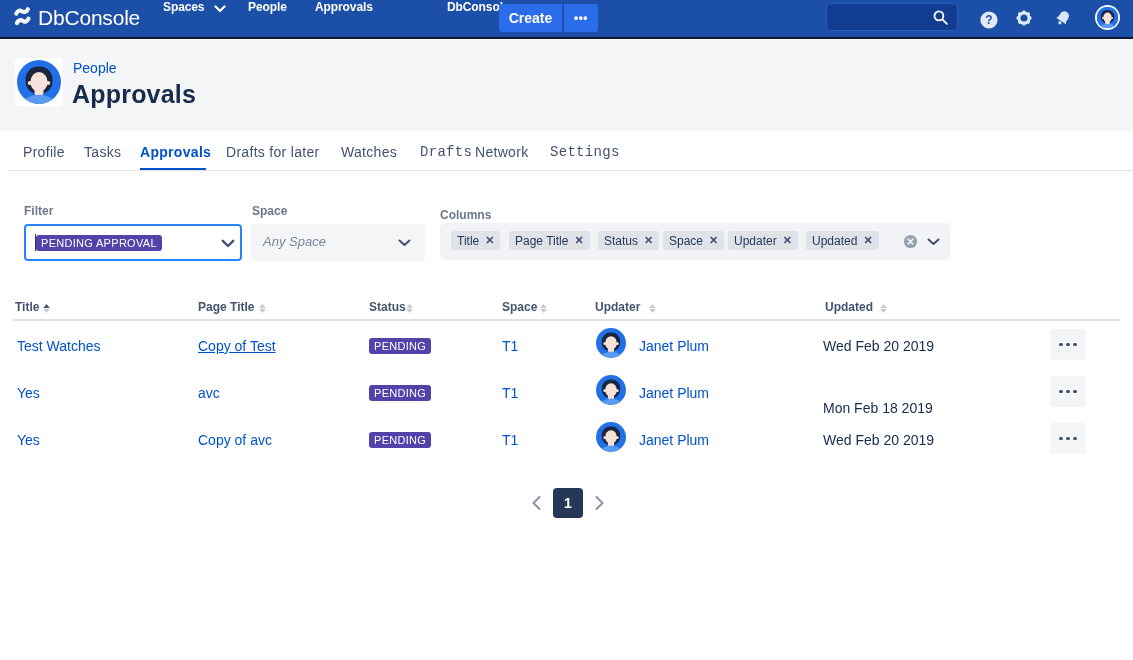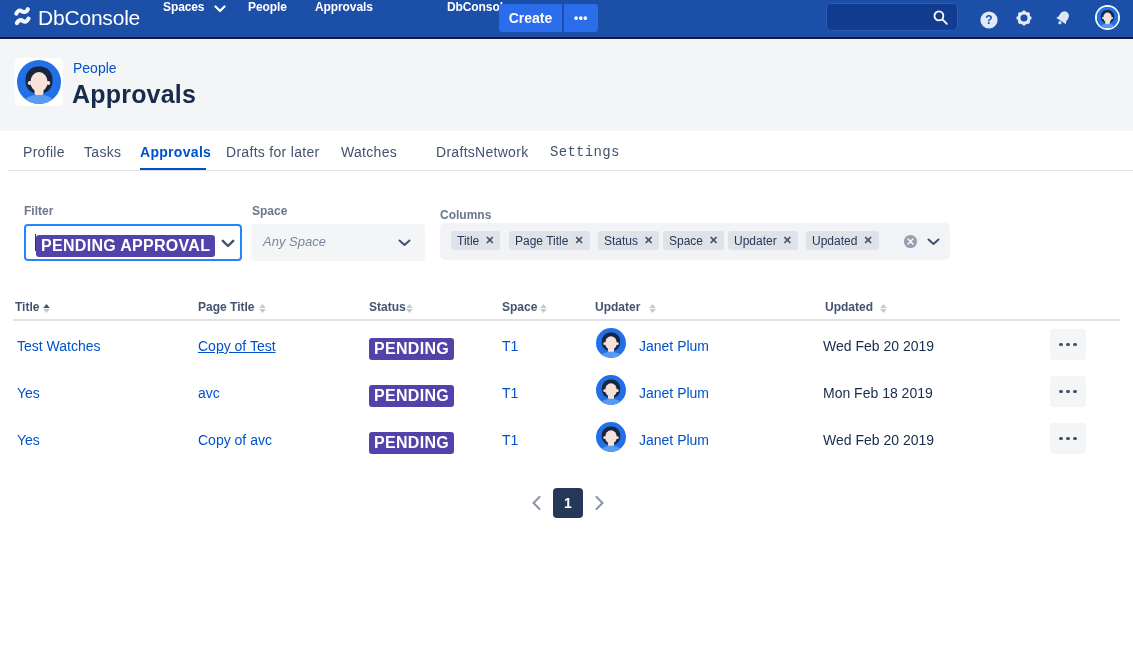--- a/index.html
+++ b/index.html
@@ -60,21 +60,21 @@
 .tab.active { color:#0052cc; font-weight:600; }
 .tab-underline { position:absolute; top:37px; height:2px; background:#0052cc; }
 
 
 .label { position:absolute; font-size:12px; font-weight:700; color:#6b778c; }
 .filter-box {
   position:absolute; left:24px; top:224px; width:218px; height:37px;
   border:2px solid #2684ff; border-radius:4px; background:#fff;
 }
 .lozenge {
-  display:inline-block; background:#5243aa; color:#fff; font-weight:700; font-size:16px;
+  display:inline-block; background:#5243aa; color:#fff; font-weight:400; font-size:11px;
   padding:2px 5px 2px 5px; border-radius:3px; letter-spacing:0.3px;
 }
 .filter-loz { position:absolute; left:10px; top:9px; }
 .chev { position:absolute; }
 .space-box {
   position:absolute; left:251px; top:224px; width:174px; height:37px;
   background:#f4f5f7; border-radius:4px;
 }
 .space-box .placeholder { position:absolute; left:12px; top:10px; color:#7a869a; font-size:13px;font-style:italic; }
 .columns-box {
@@ -190,21 +190,21 @@
   <a class="crumb">People</a>
   <div class="page-title">Approvals</div>
 </div>
 
 <div class="tabs">
   <span class="tab" style="left:15px;">Profile</span>
   <span class="tab" style="left:76px;">Tasks</span>
   <span class="tab active" style="left:132px;">Approvals</span>
   <span class="tab" style="left:218px;">Drafts for later</span>
   <span class="tab" style="left:333px;">Watches</span>
-  <span class="tab" style="left:428px;">Drafts</span>
+  <span class="tab" style="left:412px;font-family:Liberation Mono, monospace;">Drafts</span>
   <span class="tab" style="left:467px;">Network</span>
   <span class="tab" style="left:542px;font-family:Liberation Mono, monospace;">Settings</span>
   <span class="tab-underline" style="left:132px; width:66px;"></span>
 </div>
 
 <span class="label" style="left:24px; top:204px;">Filter</span>
 <span class="label" style="left:252px; top:204px;">Space</span>
 <span class="label" style="left:440px; top:208px;">Columns</span>
 
 <div class="filter-box">
@@ -286,21 +286,21 @@
   </div>
 
 <a class="cell link" style="left:17px; top:385px;">Yes</a>
 <a class="cell link" style="left:198px; top:385px;">avc</a>
 <span class="lozenge" style="position:absolute; left:369px; top:385px;">PENDING</span>
 <a class="cell link" style="left:502px; top:385px;">T1</a>
 <svg style="position:absolute; left:596px; top:375px;" width="30" height="30" viewBox="0 0 44 44">
     <use href="#av"></use>
   </svg>
 <a class="cell link" style="left:639px; top:385px;">Janet Plum</a>
-<span class="cell dark" style="left:823px; top:385px;">Mon Feb 18 2019</span>
+<span class="cell dark" style="left:823px; top:400px;">Mon Feb 18 2019</span>
 <div class="row-menu" style="top:376px;">
     <i></i>
     <i></i>
     <i></i>
   </div>
 
 <a class="cell link" style="left:17px; top:432px;">Yes</a>
 <a class="cell link" style="left:198px; top:432px;">Copy of avc</a>
 <span class="lozenge" style="position:absolute; left:369px; top:432px;">PENDING</span>
 <a class="cell link" style="left:502px; top:432px;">T1</a>

